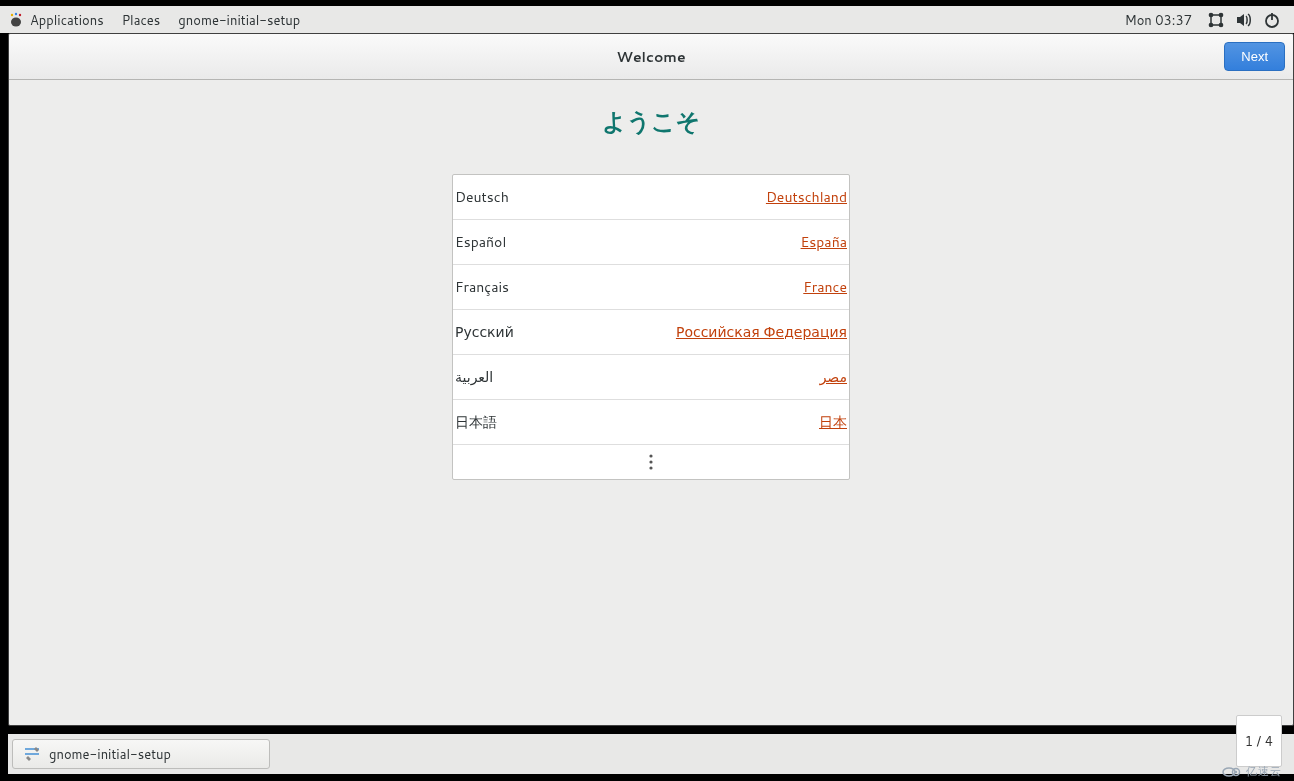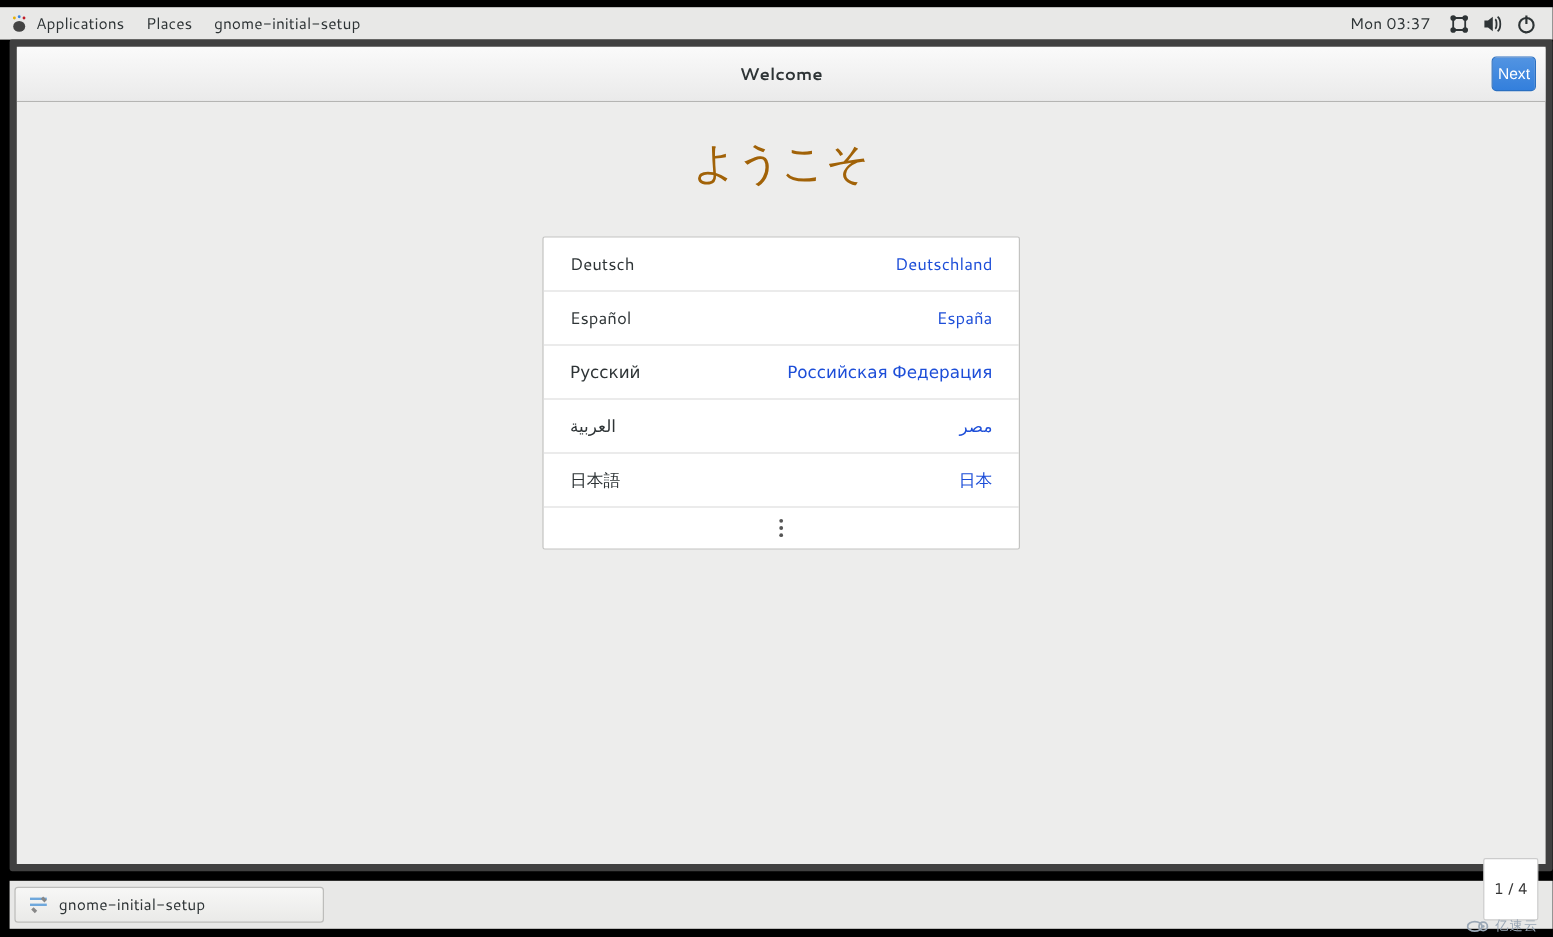--- a/index.html
+++ b/index.html
@@ -17,56 +17,56 @@
   .top-panel .spacer { flex: 1; }
   .top-panel .clock { margin-right: 10px; font-weight: 500; }
   .top-panel .tray-icon { width: 18px; height: 18px; margin: 0 5px; color:#2e3436; }
   .tray-icon svg { width:18px; height:18px; display:block; }
 
   .foot-svg { width:16px; height:16px; display:block; }
 
   
   .app-window {
     position: absolute; top: 33px; left: 8px; right: 0; bottom: 55px;
-    background: #ededec; border: 6px solid #404040; border-radius: 2px;
+    background: #ededec; border: 1px solid #404040; border-radius: 2px;
     display: flex; flex-direction: column;
   }
   .header-bar {
     height: 46px; background: linear-gradient(#fafafa, #eaeaea);
     border-bottom: 1px solid #b5b5b3; display: flex; align-items: center;
     padding: 0 8px; position: relative; border-radius: 2px 2px 0 0;
   }
   .header-title {
     position: absolute; left: 0; right: 0; text-align: center;
     font-weight: bold; font-size: 14px; color: #2e3436; pointer-events: none;
   }
   .btn-next {
     margin-left: auto; background: linear-gradient(#5294e2, #337fdc);
     color: #fff; border: 1px solid #2a6fc1; border-radius: 4px;
-    padding: 6px 4px; font-size: 13px; font-weight: 500; cursor: pointer;
+    padding: 6px 16px; font-size: 13px; font-weight: 500; cursor: pointer;
   }
 
   .content { flex: 1; overflow: auto; padding-top: 24px; }
   .welcome-hero {
-    text-align: center; font-size: 36px; font-weight: 400; color: #a16207;
+    text-align: center; font-size: 24px; font-weight: 700; color: #0f766e;
     margin-bottom: 36px;
   }
 
   .lang-list {
     width: 398px; margin: 0 auto; background: #fff;
     border: 1px solid #c3c3c1; border-radius: 2px;
   }
   .lang-row {
-    display: flex; align-items: center; padding: 12px 22px;
+    display: flex; align-items: center; padding: 12px 2px;
     border-bottom: 1px solid #dedede; font-size: 14px; cursor: pointer;
   }
   .lang-row:last-child { border-bottom: none; }
   .lang-name { color: #2e3436; }
   .lang-check { margin-left: 12px; color: #2e3436; font-size: 12px; }
-  .lang-country { margin-left: auto; color: #1d4ed8; }
+  .lang-country { margin-left: auto; color: #c2410c; text-decoration: underline; }
   .more-row { justify-content: center; padding: 8px 0; cursor: pointer; }
   .more-row svg { width: 4px; height: 18px; }
 
   
   .taskbar {
     position: absolute; left: 8px; right: 0; bottom: 7px; height: 40px;
     background: #e8e8e7; display: flex; align-items: center; padding: 0 4px;
   }
   .task-btn {
     display: flex; align-items: center; gap: 8px;
@@ -147,20 +147,24 @@
 
         <div class="lang-row">
             <span class="lang-name">Deutsch</span>
             <span class="lang-country">Deutschland</span>
           </div>
           <div class="lang-row">
             <span class="lang-name">Español</span>
             <span class="lang-country">España</span>
           </div>
           <div class="lang-row">
+            <span class="lang-name">Français</span>
+            <span class="lang-country">France</span>
+          </div>
+          <div class="lang-row">
             <span class="lang-name">Русский</span>
             <span class="lang-country">Российская Федерация</span>
           </div>
           <div class="lang-row">
             <span class="lang-name">العربية</span>
             <span class="lang-country">مصر</span>
           </div>
           <div class="lang-row">
             <span class="lang-name">日本語</span>
             <span class="lang-country">日本</span>

